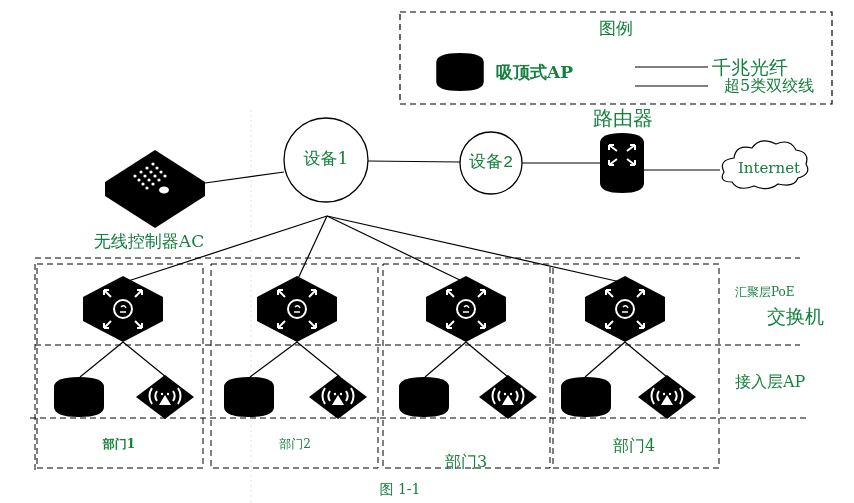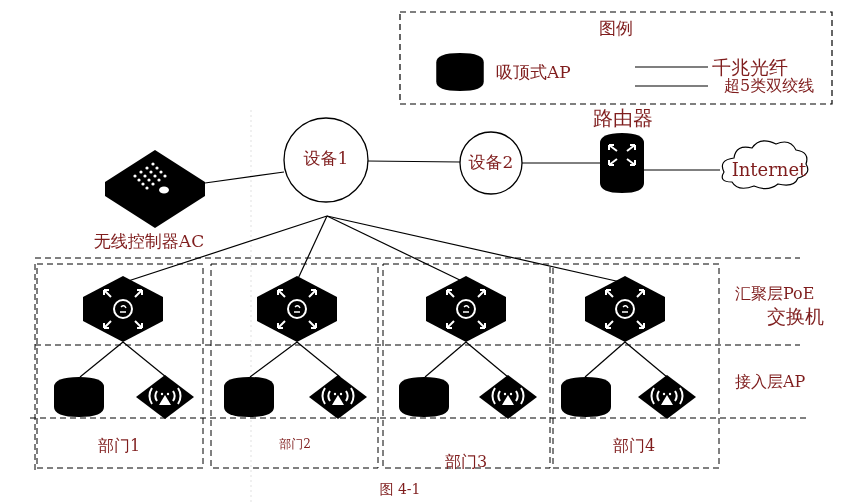--- a/index.html
+++ b/index.html
@@ -1,18 +1,18 @@
 <!DOCTYPE html>
 <html><head>
 <meta charset="utf-8">
 <style>
   html,body{margin:0;padding:0;background:#ffffff;}
   body{width:854px;height:503px;position:relative;overflow:hidden;font-family:"DejaVu Serif","Liberation Serif",serif;color:#111;}
   svg{position:absolute;left:0;top:0;}
-  .lbl{position:absolute;white-space:nowrap;font-family:"DejaVu Serif","Liberation Serif",serif;color:#7f1d1d;line-height:1;}
+  .lbl{position:absolute;white-space:nowrap;font-family:"DejaVu Serif","Liberation Serif",serif;color:#15803d;line-height:1;}
   .c{transform:translateX(-50%);}
 </style>
 </head>
 <body>
 
 <svg width="854" height="503" viewBox="0 0 854 503" xmlns="http://www.w3.org/2000/svg">
   <defs>
     <g id="switchIcon">
       <polygon points="0,-33 40,-12 40,12 0,33 -40,12 -40,-12" fill="#000"></polygon>
       <circle cx="0" cy="0" r="9" fill="none" stroke="#fff" stroke-width="2"></circle>
@@ -136,32 +136,32 @@
     </g>
   <g transform="translate(586,397)">
       <use href="#ceilingApIcon"></use>
     </g>
   <g transform="translate(667,397)">
       <use href="#wifiApIcon"></use>
     </g>
 </svg>
 
 <div class="lbl c" style="left:616px;top:20px;font-size:17px;">图例</div>
-<div class="lbl" style="left:496px;top:64px;font-size:17px;">吸顶式AP</div>
+<div class="lbl" style="left:496px;top:64px;font-size:17px;font-weight:bold;">吸顶式AP</div>
 <div class="lbl" style="left:712px;top:58px;font-size:19px;">千兆光纤</div>
 <div class="lbl" style="left:724px;top:78px;font-size:16px;">超5类双绞线</div>
 
 <div class="lbl c" style="left:326px;top:150px;font-size:17px;">设备1</div>
-<div class="lbl c" style="left:491px;top:154px;font-size:17px;">设备2</div>
+<div class="lbl c" style="left:491px;top:154px;font-size:17px;font-family:Liberation Mono, monospace;">设备2</div>
 <div class="lbl c" style="left:623px;top:108px;font-size:20px;">路由器</div>
-<div class="lbl c" style="left:769px;top:161px;font-size:18px;">Internet</div>
+<div class="lbl c" style="left:769px;top:161px;font-size:15px;">Internet</div>
 <div class="lbl c" style="left:149px;top:233px;font-size:17px;">无线控制器AC</div>
 
-<div class="lbl" style="left:735px;top:286px;font-size:16px;">汇聚层PoE</div>
+<div class="lbl" style="left:735px;top:286px;font-size:12px;">汇聚层PoE</div>
 <div class="lbl" style="left:767px;top:307px;font-size:19px;">交换机</div>
 <div class="lbl" style="left:735px;top:374px;font-size:16px;">接入层AP</div>
 
-<div class="lbl c" style="left:119px;top:438px;font-size:16px;">部门1</div>
+<div class="lbl c" style="left:119px;top:438px;font-size:12px;font-weight:bold;">部门1</div>
 <div class="lbl c" style="left:295px;top:438px;font-size:12px;">部门2</div>
 <div class="lbl c" style="left:466px;top:438px;font-size:16px;margin-top:16px;">部门3</div>
 <div class="lbl c" style="left:634px;top:438px;font-size:16px;">部门4</div>
 
-<div class="lbl c" style="left:400px;top:482px;font-size:14px;">图 4-1</div>
+<div class="lbl c" style="left:400px;top:482px;font-size:14px;">图 1-1</div>
 
 </body></html>

